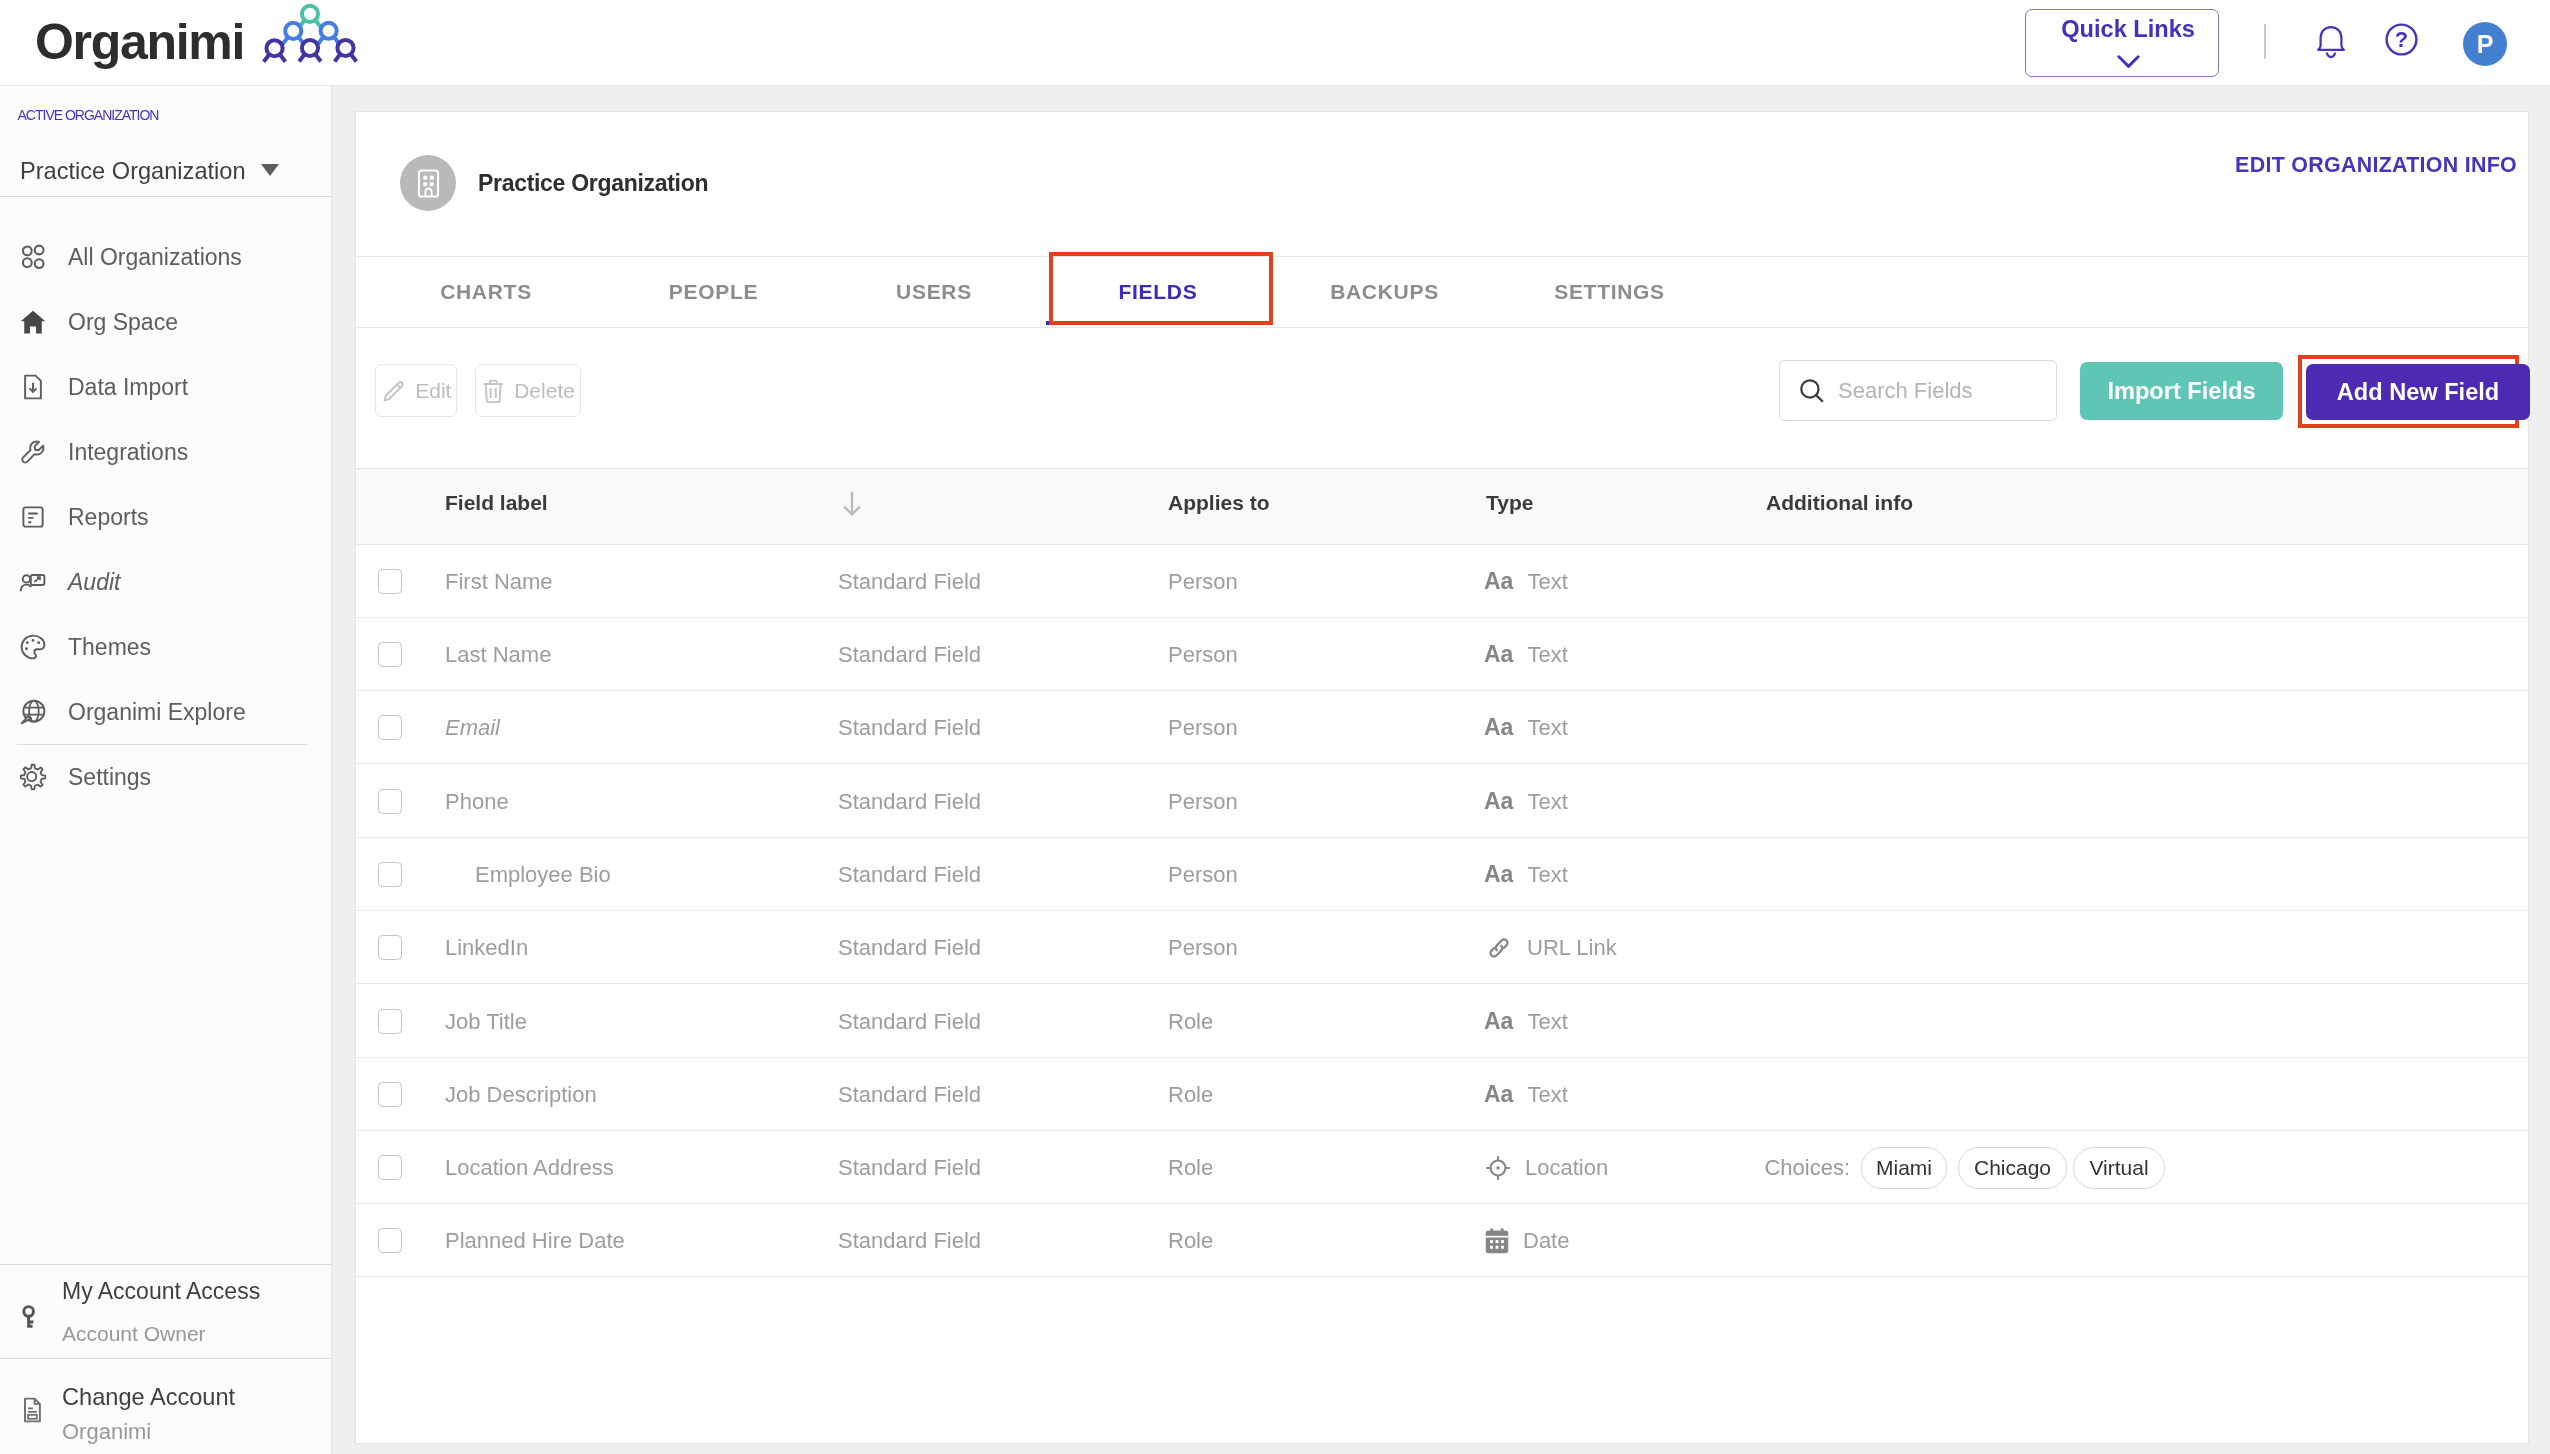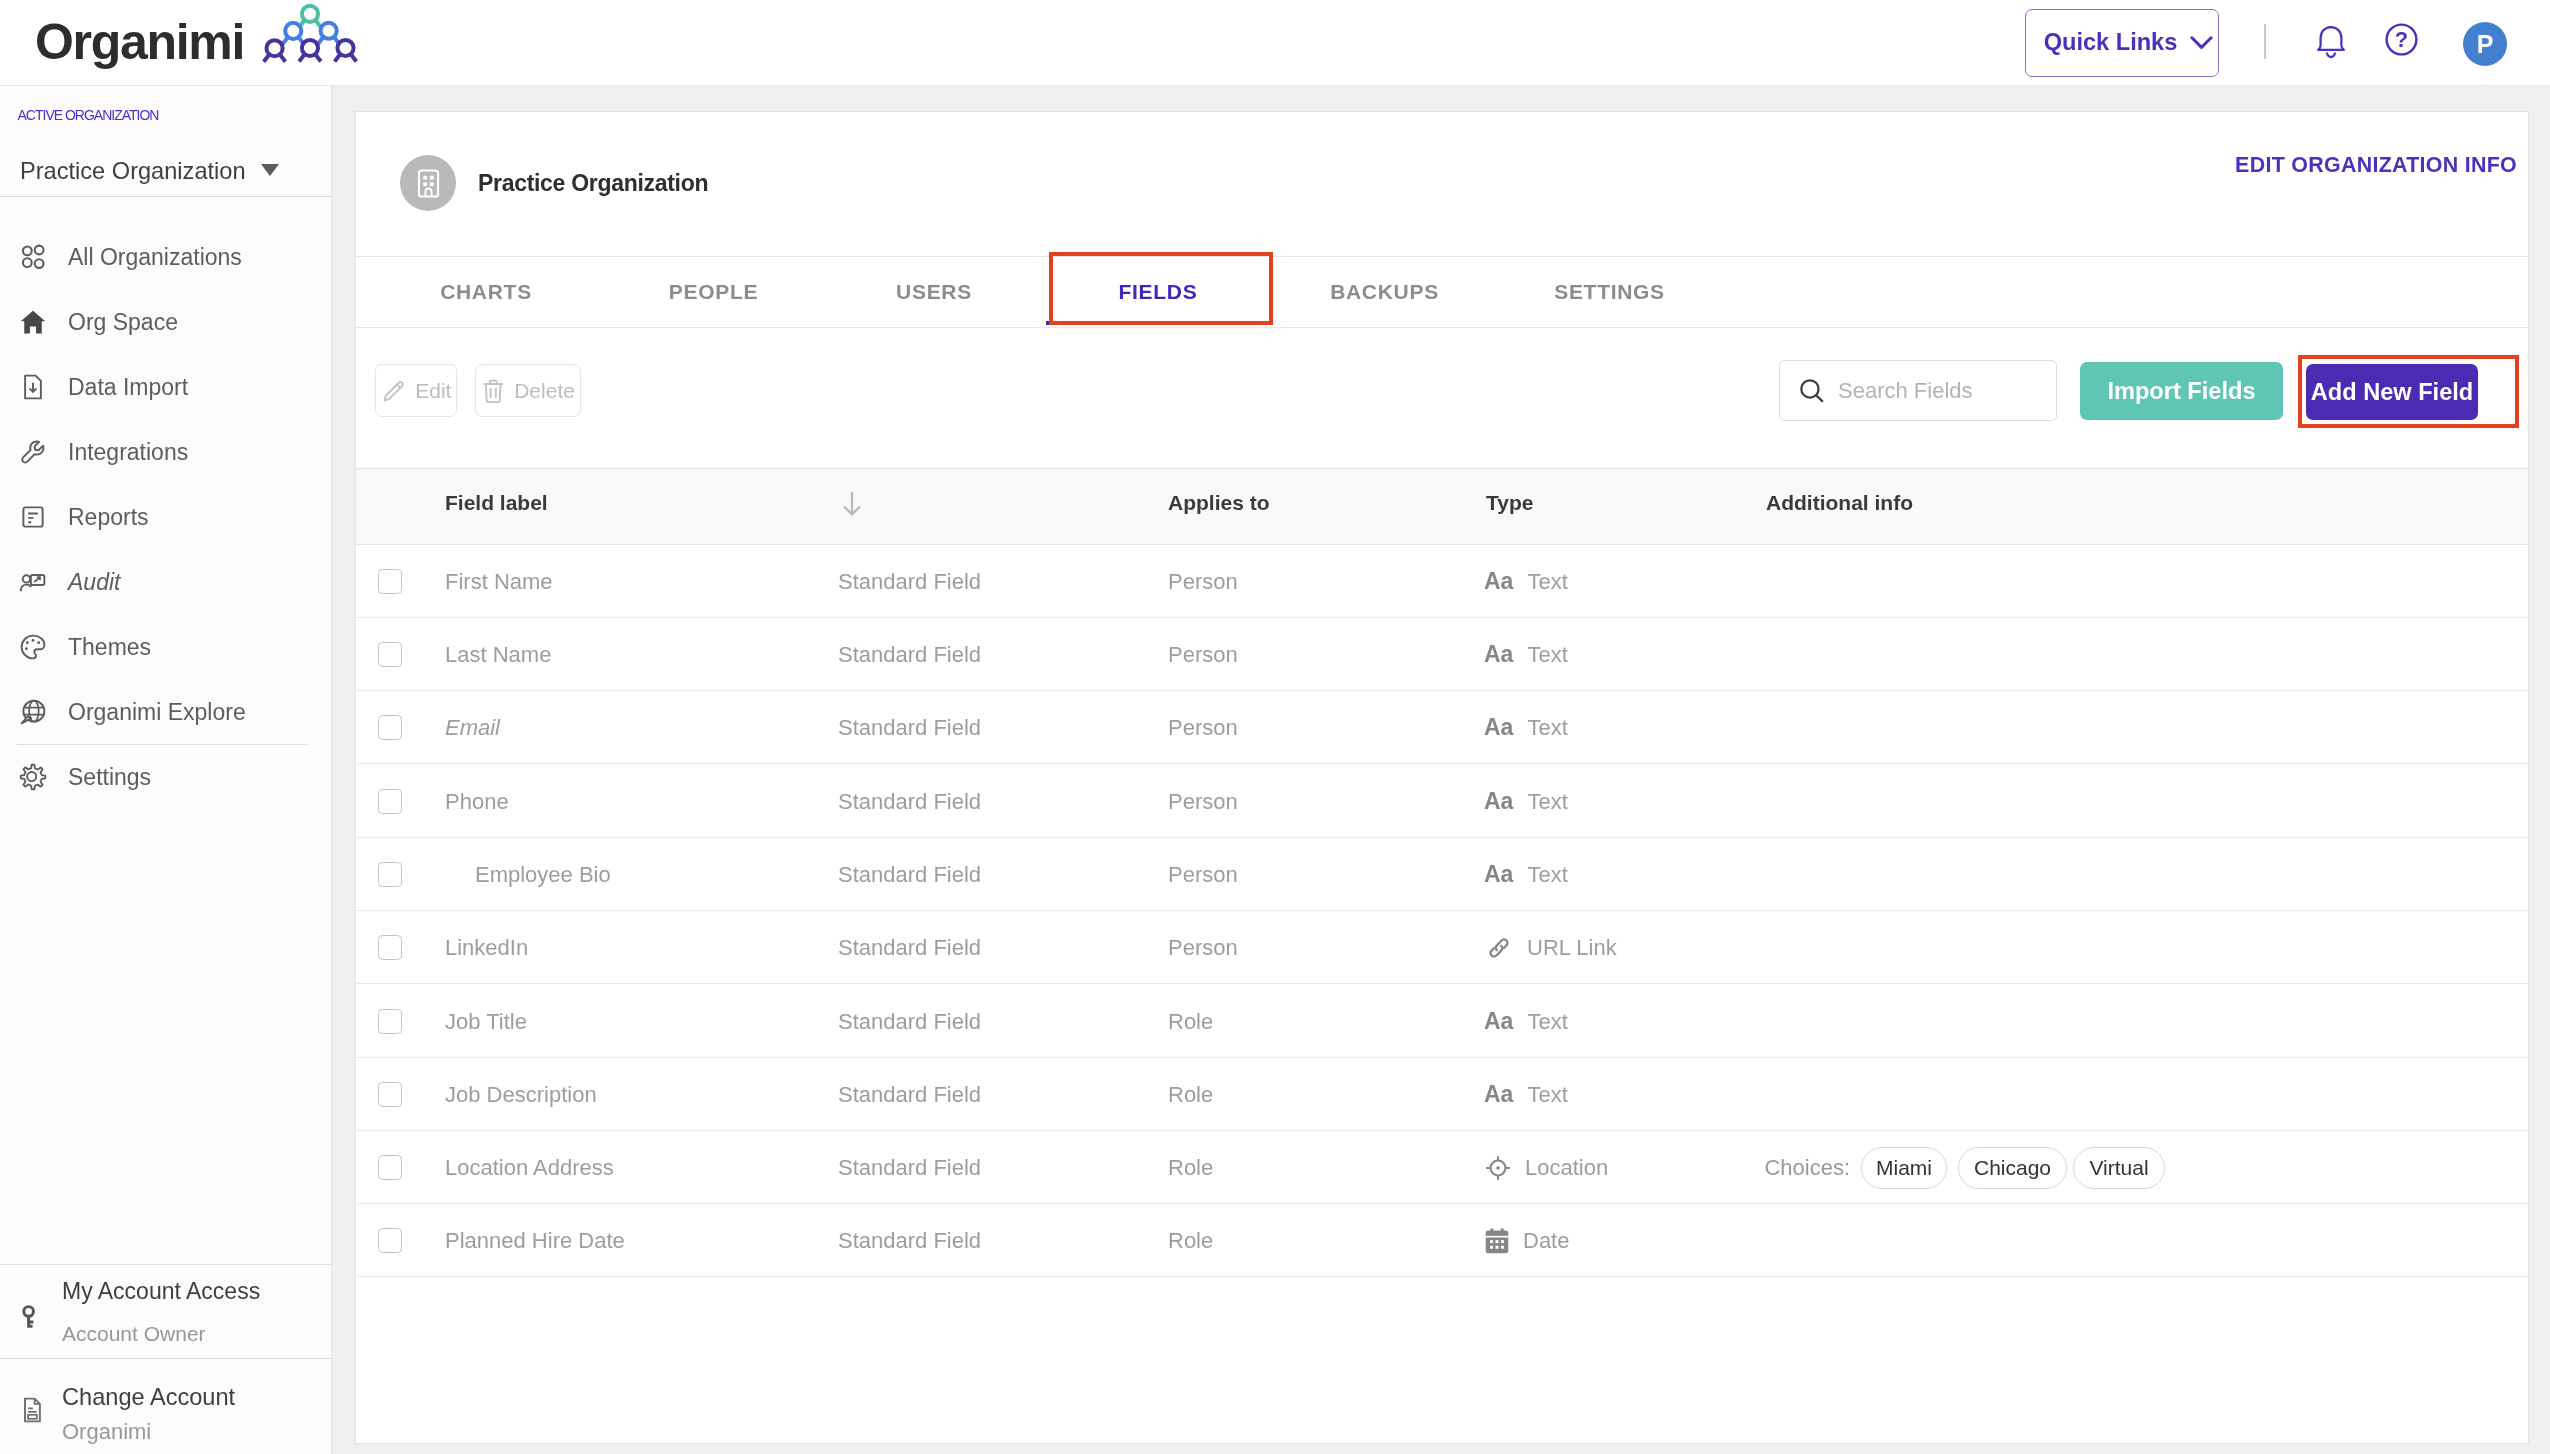--- a/index.html
+++ b/index.html
@@ -3,21 +3,21 @@
 <meta charset="utf-8">
 <style>
 * { margin:0; padding:0; box-sizing:border-box; }
 html,body { width:2550px; height:1454px; overflow:hidden; }
 body { font-family:"Liberation Sans", sans-serif; background:#efefef; position:relative; }
 
 
 #header { position:absolute; left:0; top:0; width:2550px; height:86px; background:#fff; border-bottom:1.7px solid #e5e5e5; z-index:30; }
 #logotext { position:absolute; left:35px; top:13px; font-size:50px; font-weight:700; color:#2d2d2d; letter-spacing:-1.3px; }
 #logoicon { position:absolute; left:259px; top:1.7px; }
-#qlbtn { position:absolute; left:2025px; top:8.7px; width:194px; height:68px; border:1.7px solid #8672d2; border-radius:7px; color:#4531bb; font-size:23.6px; font-weight:700; display:flex; align-items:center; justify-content:center; gap:12.2px; padding-left:12.2px; background:#fff; }
+#qlbtn { position:absolute; left:2025px; top:8.7px; width:194px; height:68px; border:1.7px solid #8672d2; border-radius:7px; color:#4531bb; font-size:23.6px; font-weight:700; display:flex; align-items:center; justify-content:center; gap:12.2px; padding-left:12.2px; background:#fff;flex-direction:column; }
 #hdivider { position:absolute; left:2264px; top:24.4px; width:1.7px; height:35px; background:#c9c9c9; }
 #bellicon { position:absolute; left:2315px; top:23px; }
 #helpicon { position:absolute; left:2384px; top:22px; }
 #avatarP { position:absolute; left:2463px; top:22px; width:44px; height:44px; border-radius:50%; background:#4480d0; color:#fff; font-size:25px; font-weight:700; display:flex; align-items:center; justify-content:center; }
 
 
 #sidebar { position:absolute; left:0; top:84px; width:332px; height:1370px; background:#fcfcfc; border-right:1.7px solid #e2e2e2; z-index:20; }
 #activeorg { z-index:21; position:absolute; left:17.5px; top:107px; font-size:14px; color:#4a30c8; letter-spacing:-1px; }
 #orgname { z-index:21; position:absolute; left:20px; top:158px; font-size:23.6px; color:#3f3f3f; }
 #orgcaret { z-index:21; position:absolute; left:261px; top:164px; width:0; height:0; border-left:9.6px solid transparent; border-right:9.6px solid transparent; border-top:12.2px solid #5c5c5c; }
@@ -34,21 +34,21 @@
 
 #tabbar { position:absolute; left:356px; top:256px; width:2172px; height:72px; border-top:0.9px solid #e7e7e7; border-bottom:0.9px solid #e7e7e7; background:#fff; z-index:11; }
 .tab { position:absolute; top:256px; height:72px; z-index:12; display:flex; align-items:center; justify-content:center; font-size:21px; font-weight:700; color:#8c8c8c; letter-spacing:0.7px; white-space:nowrap; }
 #tabunderline { position:absolute; left:1046px; top:321px; width:224px; height:4.4px; background:#3d28b8; z-index:12; }
 .redbox { position:absolute; border:4.4px solid #e4401b; z-index:15; }
 
 .toolbtn { position:absolute; background:#fff; border:1.7px solid #e5e5e5; border-radius:7px; color:#bdbdbd; font-size:21px; display:flex; align-items:center; justify-content:center; gap:8.7px; z-index:11; }
 #searchbox { position:absolute; left:1779px; top:360px; width:278px; height:61px; border:1.7px solid #dcdcdc; border-radius:5.2px; background:#fff; z-index:11; }
 #searchbox span { position:absolute; left:58px; top:50%; transform:translateY(-50%); color:#b4b4b4; font-size:22px; }
 #importbtn { position:absolute; left:2080px; top:362px; width:203px; height:58px; background:#5fc5b5; border-radius:7px; color:#fff; font-size:23.6px; font-weight:600; display:flex; align-items:center; justify-content:center; z-index:11; }
-#addbtn { position:absolute; left:2306px; top:364px; width:172px; height:56px; background:#4c2ab1; border-radius:7px; color:#fff; font-size:23.6px; font-weight:600; display:flex; align-items:center; justify-content:center; z-index:16; }
+#addbtn { position:absolute; left:2306px; top:364px; width:224px; height:56px; background:#4c2ab1; border-radius:7px; color:#fff; font-size:23.6px; font-weight:600; display:flex; align-items:center; justify-content:center; z-index:16; }
 
 
 #thead { position:absolute; left:356px; top:468px; width:2172px; height:77px; background:#f9f9f9; border-top:0.9px solid #e5e5e5; border-bottom:0.9px solid #e5e5e5; z-index:11; }
 .hcell { position:absolute; top:0; height:68px; display:flex; align-items:center; font-size:21px; font-weight:700; color:#3a3a3a; }
 .trow { position:absolute; left:356px; width:2172px; height:73px; border-bottom:0.9px solid #eaeaea; background:#fff; z-index:11; }
 .cell { position:absolute; top:0; height:73px; display:flex; align-items:center; font-size:22px; color:#9d9d9d; white-space:nowrap; }
 .cbox { position:absolute; left:22px; top:24.4px; width:24.4px; height:24.4px; border:1.7px solid #c4c4c4; border-radius:4.4px; background:#fff; }
 .chip { position:absolute; top:15.7px; height:42px; border:1.7px solid #d8d8d8; border-radius:21px; color:#333; font-size:21px; display:flex; align-items:center; justify-content:center; background:#fff; }
 
 

